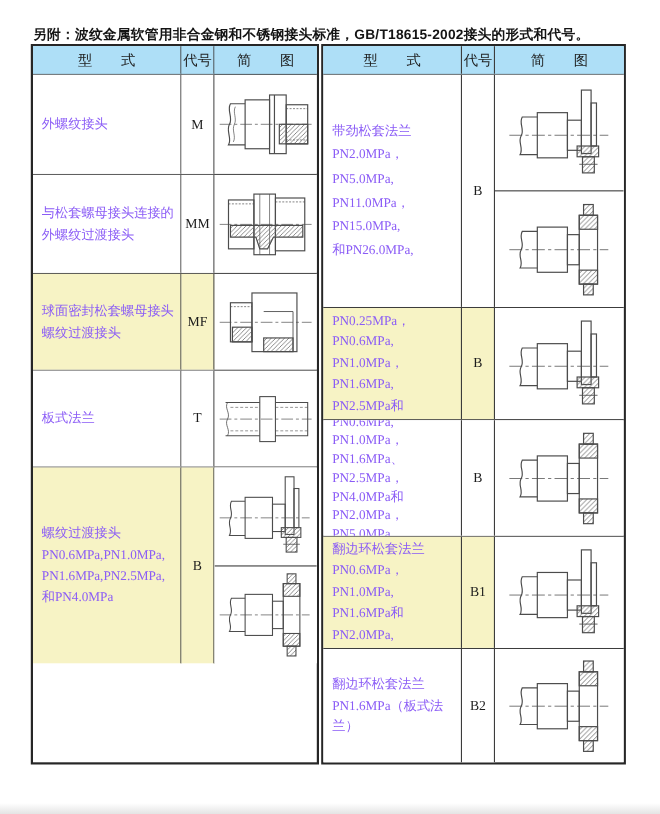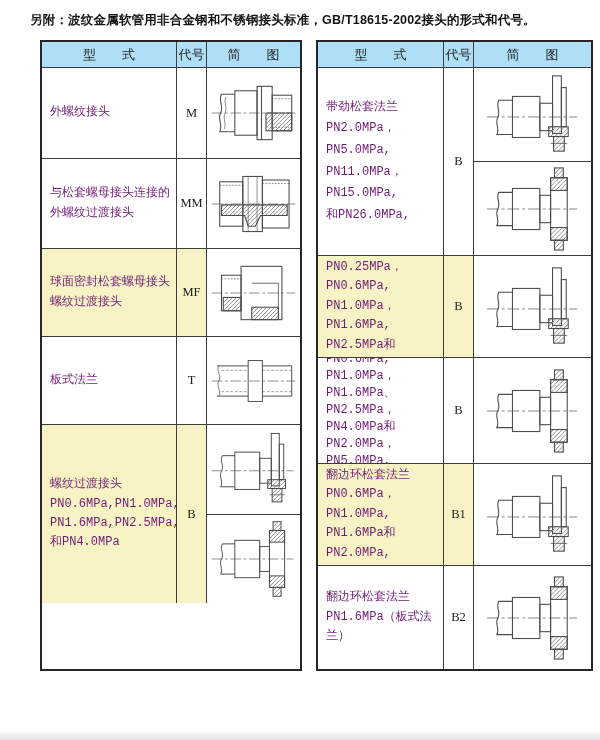--- a/index.html
+++ b/index.html
@@ -2,42 +2,42 @@
 <html style="--header-bg: #aedff7; --highlight-bg: #f7f3c5;"><head>
 <meta charset="utf-8">
 <style>
   html,body{margin:0;padding:0;}
   body{
     width:600px;height:740px;position:relative;background:#ffffff;
     font-family:"Liberation Serif","DejaVu Serif",serif;
     -webkit-font-smoothing:antialiased;
   }
   .title{
-    position:absolute;left:30px;top:12px;width:560px;
+    position:absolute;left:30px;top:23px;width:560px;
     font-family:"Liberation Sans","DejaVu Sans",sans-serif;
     font-weight:600;font-size:12.5px;color:#141414;letter-spacing:.2px;
   }
   .tbl{position:absolute;left:28px;top:40px;display:flex;column-gap:2px;}
   .half{
     box-sizing:border-box;border:2px solid #262626;background:#fff;
-    display:flex;flex-direction:column;margin-left:12px;
+    display:flex;flex-direction:column;
   }
   .half.left{width:262px;}
   .half.right{width:277px;}
   .row{display:grid;box-sizing:border-box;border-bottom:1px solid #3c3c3c;}
   .row:last-child{border-bottom:none;}
   .left .row{grid-template-columns:135px 30px 1fr;}
   .right .row{grid-template-columns:126px 30px 1fr;}
   .cell{box-sizing:border-box;border-right:1px solid #3c3c3c;overflow:hidden;background:#fff;}
   .cell:last-child{border-right:none;}
   .hrow{background:var(--header-bg,#aedff7);}
   .hrow .cell{background:var(--header-bg,#aedff7);display:flex;align-items:center;justify-content:center;
     font-size:13px;color:#1e1e1e;}
   .type{display:flex;align-items:center;padding:4px 3px 4px 8px;
-    font-size:12px;line-height:1.62;color:#701a75;white-space:pre-line;font-family:Liberation Mono, monospace;}
+    font-size:12px;line-height:1.62;color:#8b5cf6;white-space:pre-line;}
   .sp-wide{line-height:1.80;}
   .sp-tight{line-height:1.42;}
   .code{display:flex;align-items:center;justify-content:center;font-size:12.5px;color:#1c1c1c;}
   .hl{background:var(--highlight-bg,#f7f3c5);}
   .diagcell{display:flex;flex-direction:column;}
   .sub{flex:1;display:flex;align-items:center;justify-content:center;background:#fff;}
   .sub + .sub{border-top:1px solid #3c3c3c;}
   .dsvg{width:96px;height:80px;}
   .right .dsvg{width:106px;height:88px;}
   .scan-shadow{
@@ -242,21 +242,21 @@
   </section>
 
   <section class="half right">
 
     <div class="row hrow" style="height:26px">
       <div class="cell">型　　式</div>
       <div class="cell">代号</div>
       <div class="cell">简　　图</div>
     </div>
 
-    <div class="row" style="height:188px">
+    <div class="row" style="height:212px">
       <div class="cell type sp-wide">带劲松套法兰
 PN2.0MPa，PN5.0MPa,
 PN11.0MPa，PN15.0MPa,
 和PN26.0MPa,</div>
       <div class="cell code">B</div>
       <div class="cell diagcell">
         <div class="sub">
             <svg class="dsvg" viewBox="0 0 100 90">
               <use href="#sym-flange-up"></use>
             </svg>

